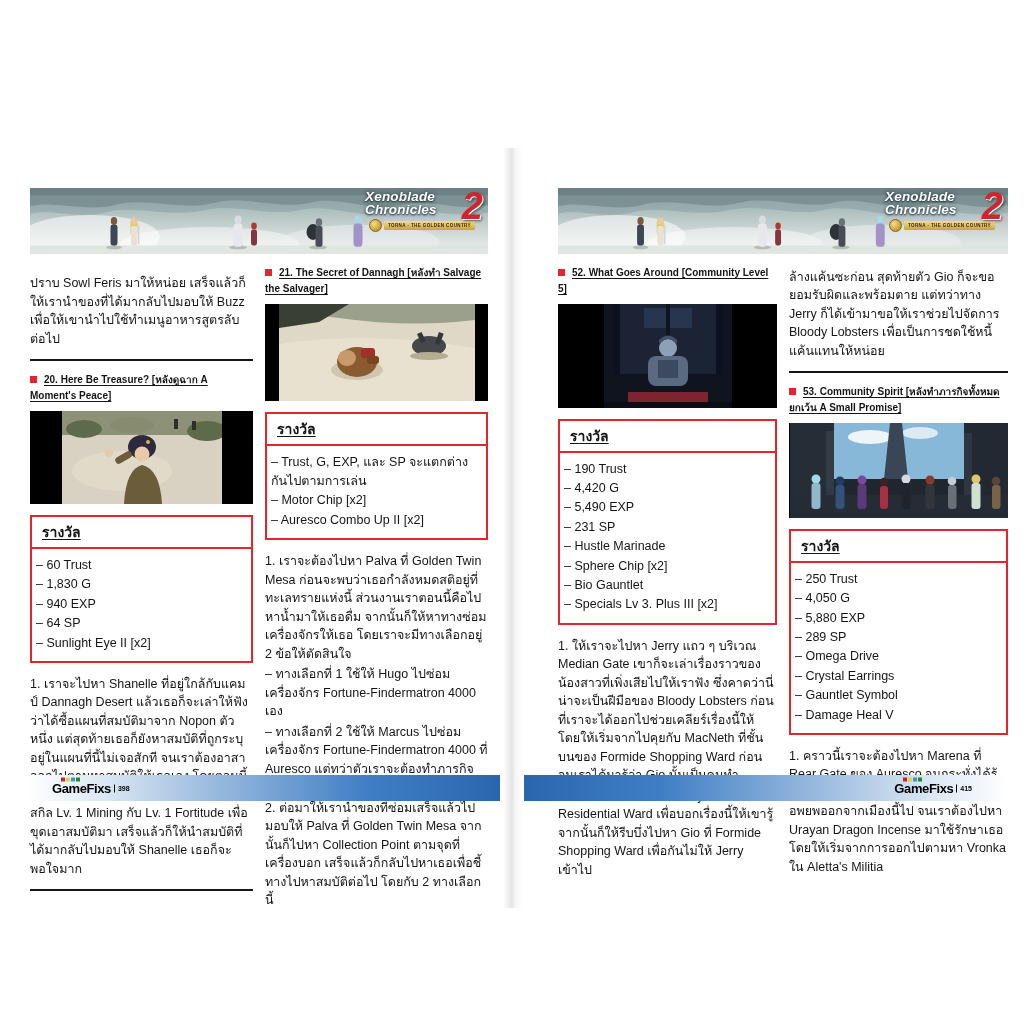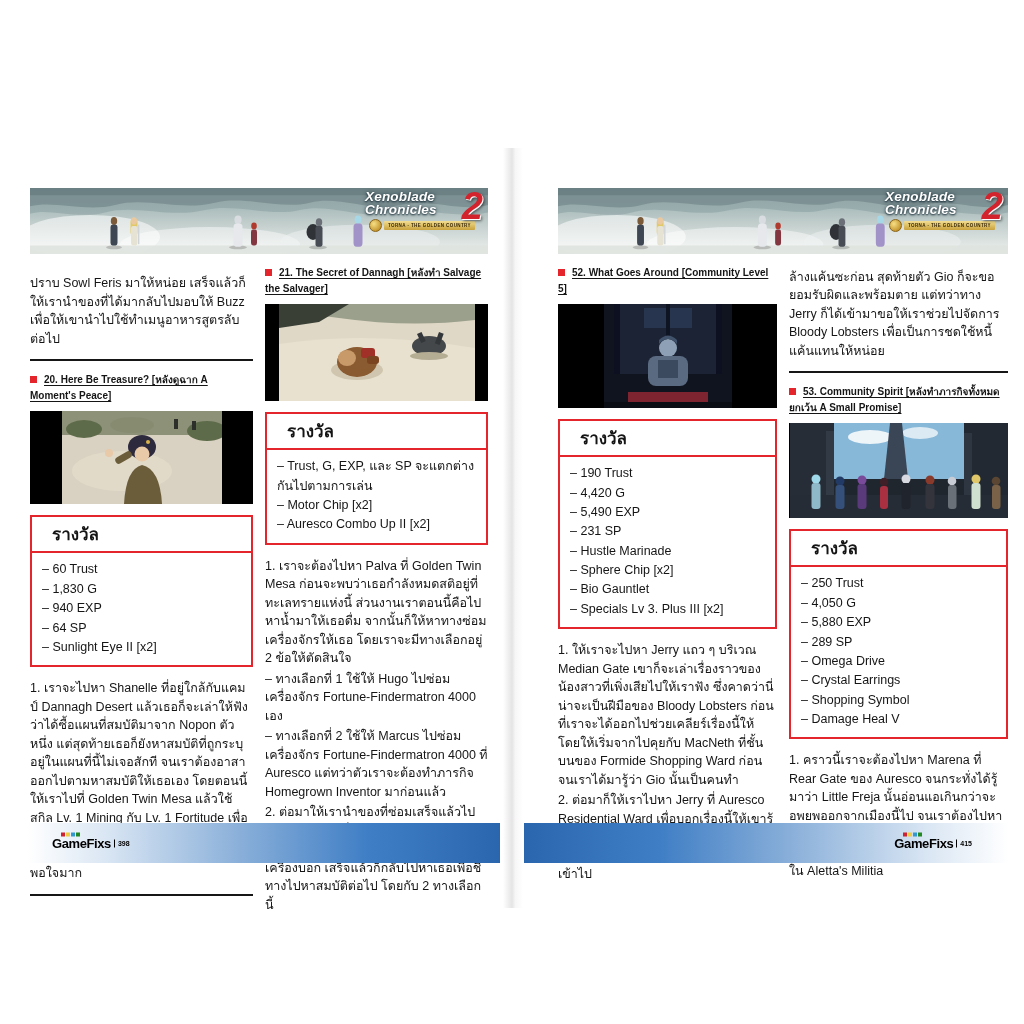--- a/index.html
+++ b/index.html
@@ -42,27 +42,27 @@
   .qh{font-weight:bold;font-size:10px;line-height:1.6;margin:0 0 7px}
   .qh .qtext{text-decoration:underline;text-underline-offset:2px}
   .bullet{display:inline-block;width:7px;height:7px;background:#e4252b;margin-right:7px}
 
   
   .shot{background:#000;display:flex;justify-content:center;align-items:center;margin:2px 0 11px;overflow:hidden}
   .shot svg{display:block}
 
   
   .rbox{border:2px solid #e4252b;margin:0 0 12px;background:#fff}
-  .rtitle{font-weight:bold;text-underline-offset:2px;padding:5px 20px 4px;
-    border-bottom:2px solid #e4252b;font-size:17px}
-  .ritems{padding:7px 10px 8px;line-height:1.55}
+  .rtitle{font-weight:bold;text-decoration:underline;text-underline-offset:2px;padding:5px 10px 4px;
+    border-bottom:2px solid #e4252b;font-size:14px}
+  .ritems{padding:7px 4px 8px;line-height:1.55}
   .ritems > div{margin:0}
 
   
-  .fbar{position:absolute;top:823px;height:40px}
+  .fbar{position:absolute;top:775px;height:26px}
   .fbar-left{left:28px;width:472px;
     background:linear-gradient(90deg,#ffffff 0%,#dbe7f4 16%,#8cb1da 44%,#3f7ec5 72%,#2a66ad 100%)}
   .fbar-right{left:524px;width:484px;
     background:linear-gradient(270deg,#ffffff 0%,#dbe7f4 16%,#8cb1da 44%,#3f7ec5 72%,#2a66ad 100%)}
   .gamefixs{position:absolute;top:50%;transform:translateY(-50%);display:flex;align-items:center;color:#000}
   .fbar-left .gamefixs{left:24px}
   .fbar-right .gamefixs{right:36px}
   .gf-name{font-weight:bold;font-size:13px;letter-spacing:-.4px;position:relative}
   .gf-pixels{position:absolute;top:-3px;left:9px;display:flex;gap:1px}
   .gf-pixels i{width:4px;height:4px;display:block}
@@ -338,21 +338,21 @@
       </div>
       <div class="rbox">
         <div class="rtitle">รางวัล</div>
         <div class="ritems">
             <div>– 250 Trust</div>
             <div>– 4,050 G</div>
             <div>– 5,880 EXP</div>
             <div>– 289 SP</div>
             <div>– Omega Drive</div>
             <div>– Crystal Earrings</div>
-            <div>– Shopping Symbol</div>
+            <div>– Gauntlet Symbol</div>
             <div>– Damage Heal V</div>
           </div>
       </div>
       <div class="paras">
           <div>1. คราวนี้เราจะต้องไปหา Marena ที่ Rear Gate ของ Auresco จนกระทั่งได้รู้มาว่า Little Freja นั้นอ่อนแอเกินกว่าจะอพยพออกจากเมืองนี้ไป จนเราต้องไปหา Urayan Dragon Incense มาใช้รักษาเธอ โดยให้เริ่มจากการออกไปตามหา Vronka ใน Aletta's Militia</div>
         </div>
     </div>
   </div>
 </div>
 

